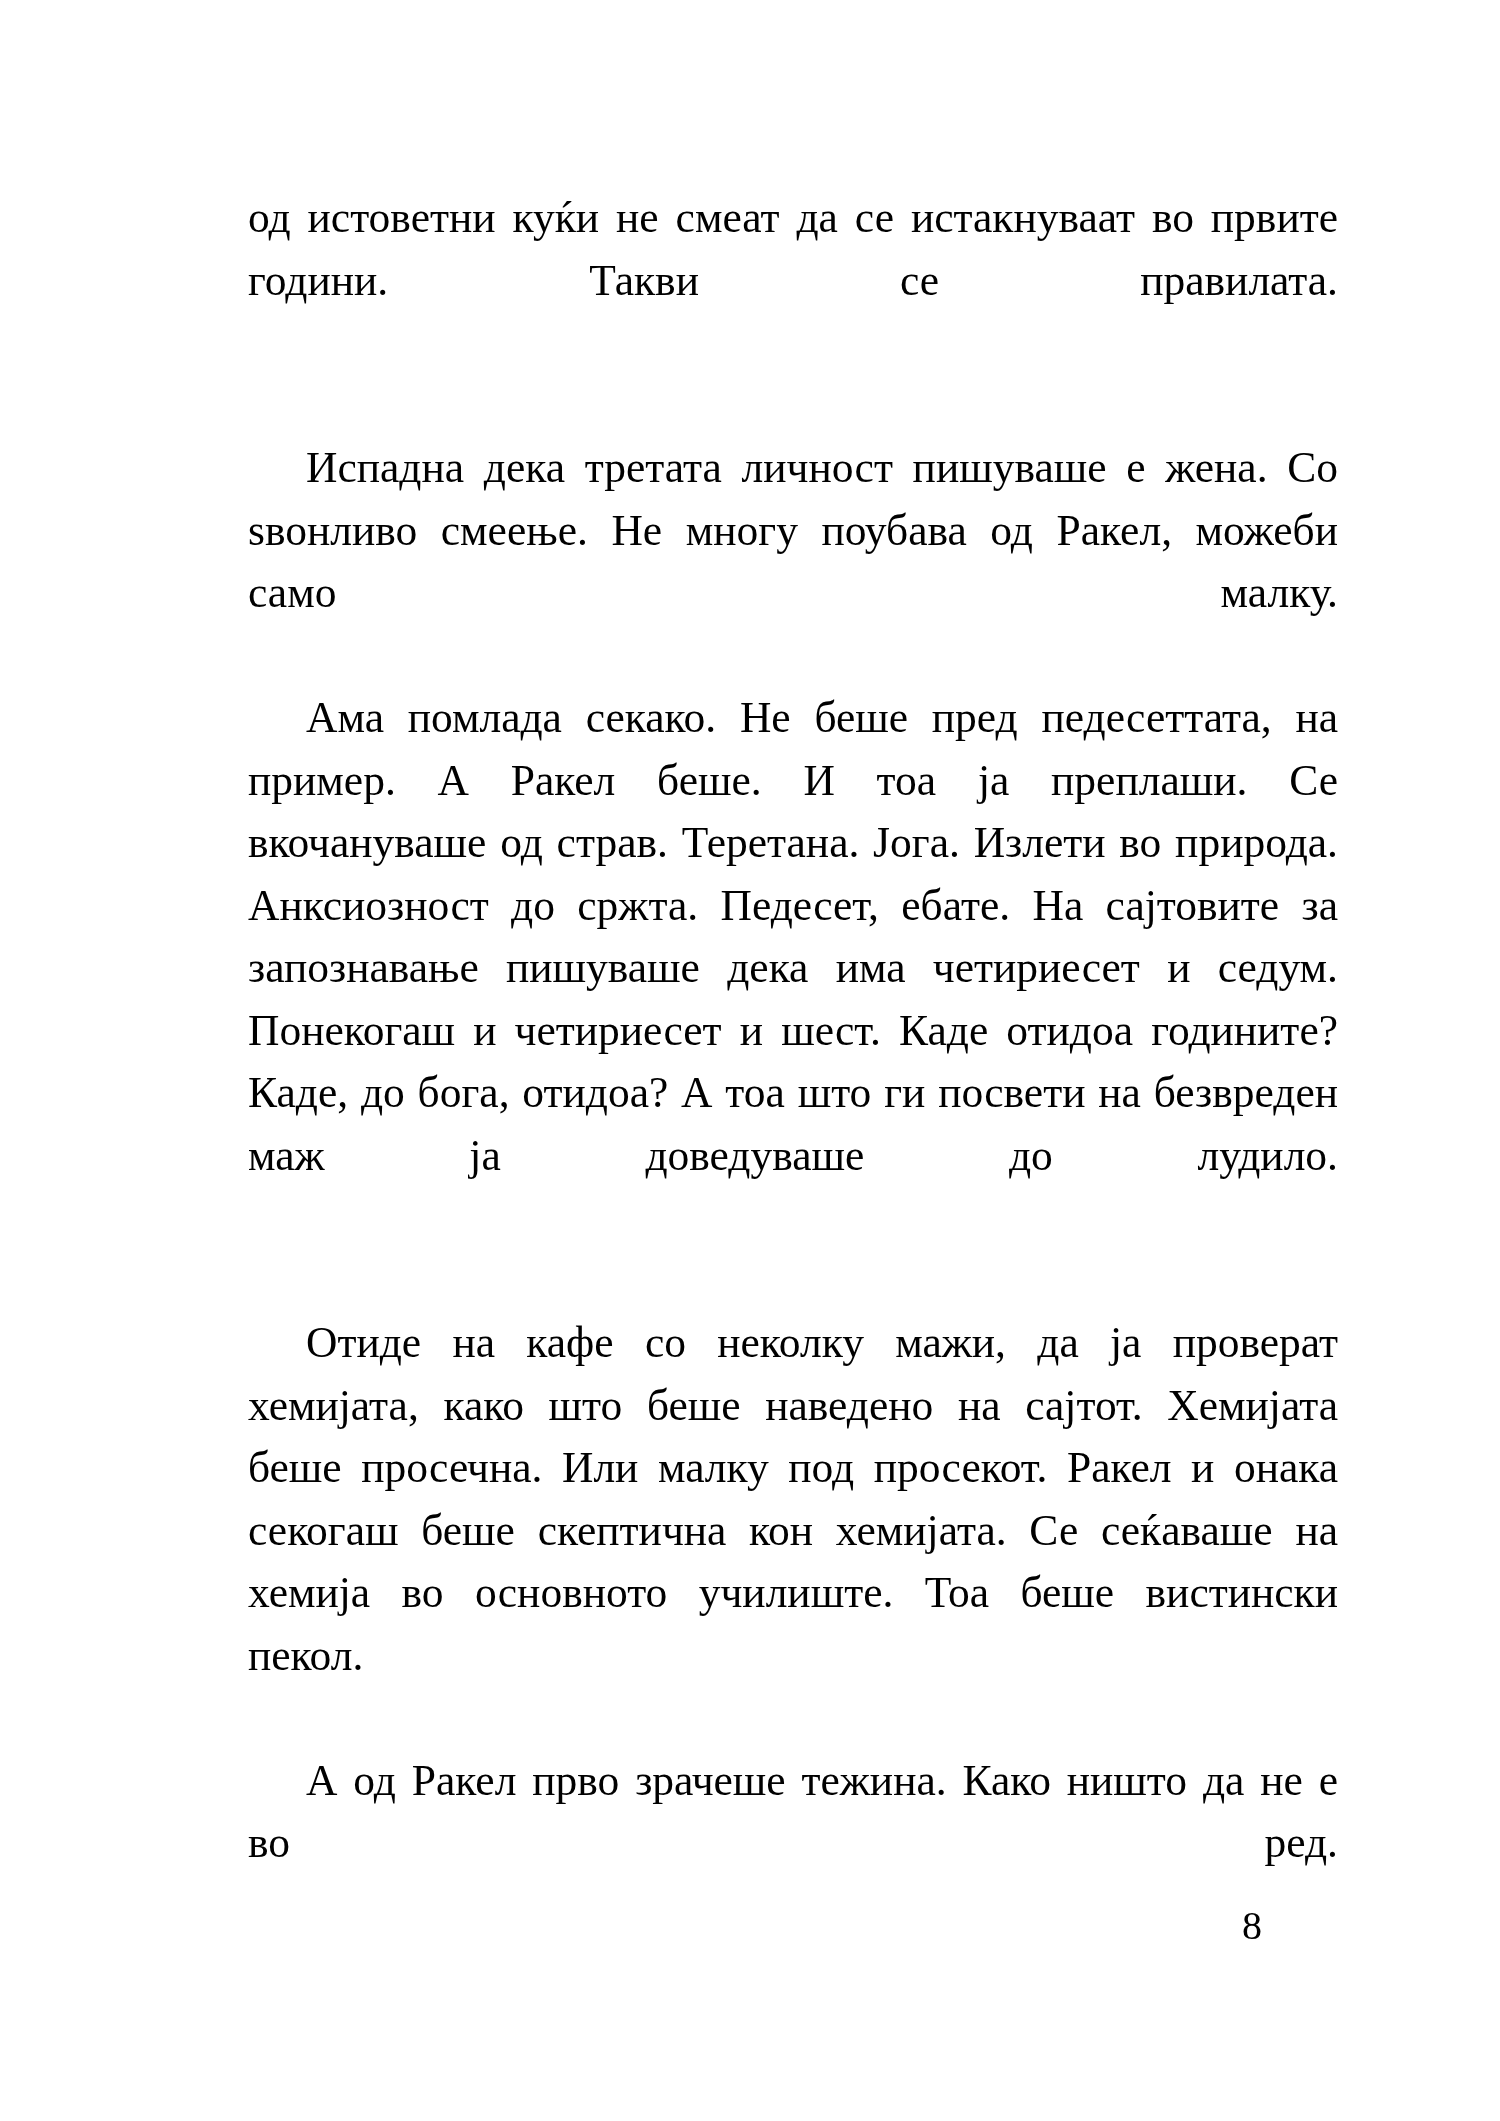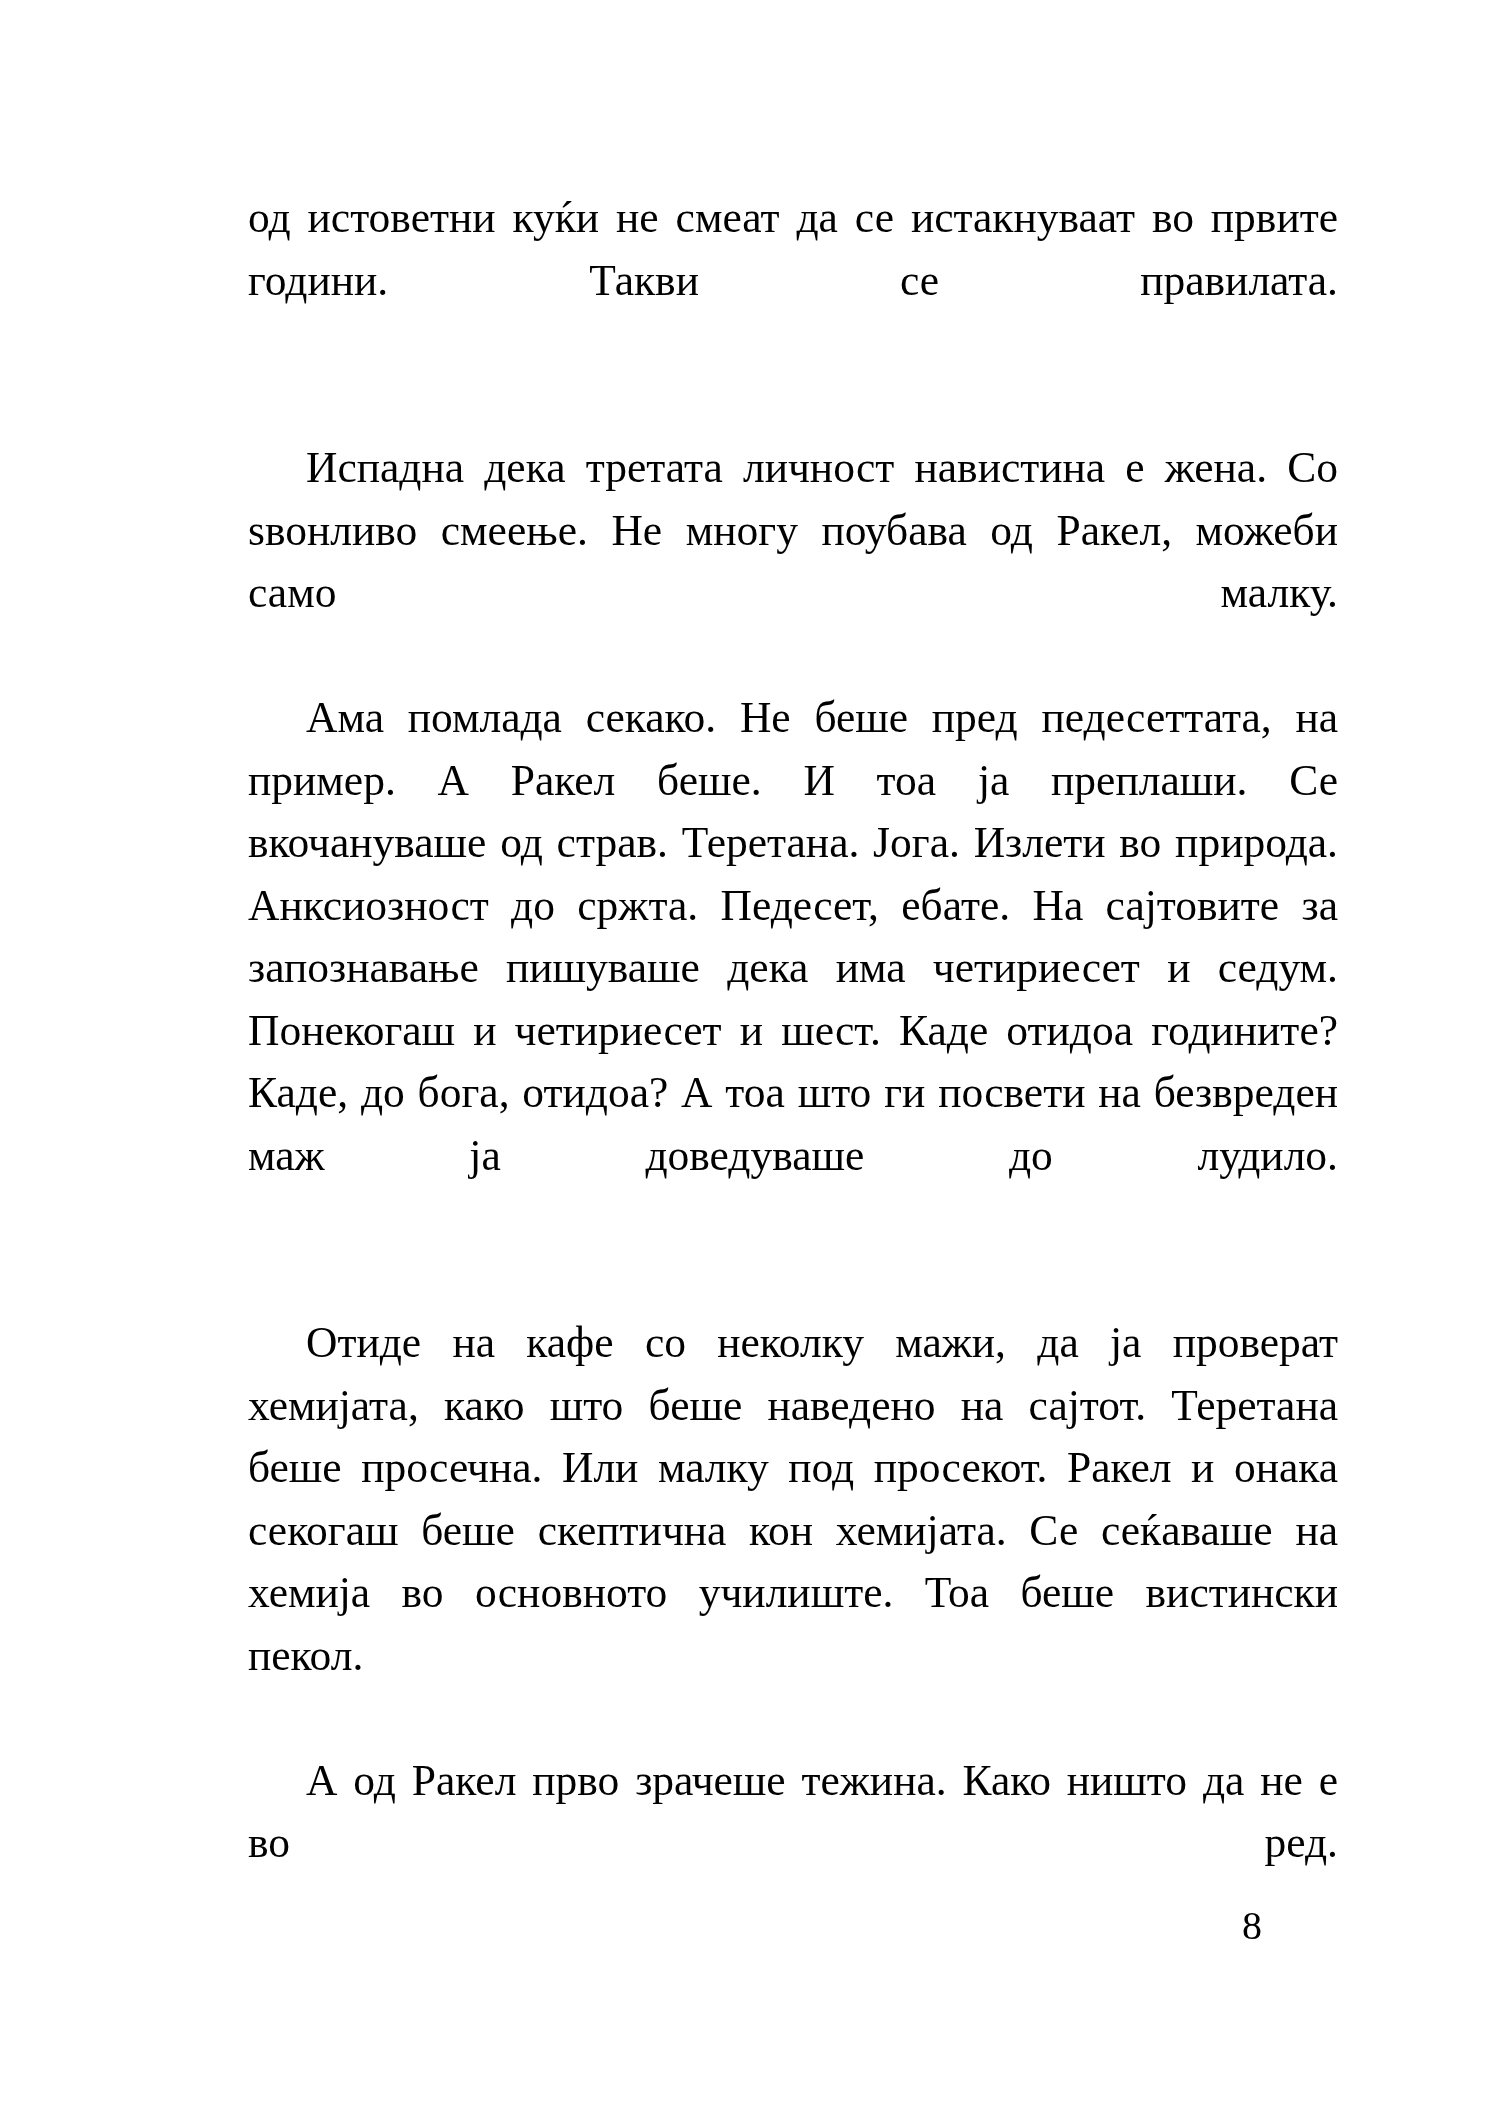--- a/index.html
+++ b/index.html
@@ -76,22 +76,22 @@
   }
 </style>
 </head>
 <body>
 
 <div id="page">
 
   <div id="text-column">
       <p class="para cont">од истоветни куќи не смеат да се истакнуваат во првите години. Такви се правилата.</p>
       <div class="spacer"></div>
-      <p class="para indent">Испадна дека третата личност навистина е жена. Со ѕвонливо смеење. Не многу поубава од Ракел, можеби само малку.</p>
+      <p class="para indent">Испадна дека третата личност пишуваше е жена. Со ѕвонливо смеење. Не многу поубава од Ракел, можеби само малку.</p>
       <p class="para indent">Ама помлада секако. Не беше пред педесеттата, на пример. А Ракел беше. И тоа ја преплаши. Се вкочануваше од страв. Теретана. Јога. Излети во природа. Анксиозност до сржта. Педесет, ебате. На сајтовите за запознавање пишуваше дека има четириесет и седум. Понекогаш и четириесет и шест. Каде отидоа годините? Каде, до бога, отидоа? А тоа што ги посвети на безвреден маж ја доведуваше до лудило.</p>
       <div class="spacer"></div>
-      <p class="para indent">Отиде на кафе со неколку мажи, да ја проверат хемијата, како што беше наведено на сајтот. Теретана беше просечна. Или малку под просекот. Ракел и онака секогаш беше скептична кон хемијата. Се сеќаваше на хемија во основното училиште. Тоа беше вистински пекол.</p>
+      <p class="para indent">Отиде на кафе со неколку мажи, да ја проверат хемијата, како што беше наведено на сајтот. Хемијата беше просечна. Или малку под просекот. Ракел и онака секогаш беше скептична кон хемијата. Се сеќаваше на хемија во основното училиште. Тоа беше вистински пекол.</p>
       <p class="para indent">А од Ракел прво зрачеше тежина. Како ништо да не е во ред.</p>
     </div>
 
   <div id="page-number">8</div>
 
 </div>
 
 </body></html>

